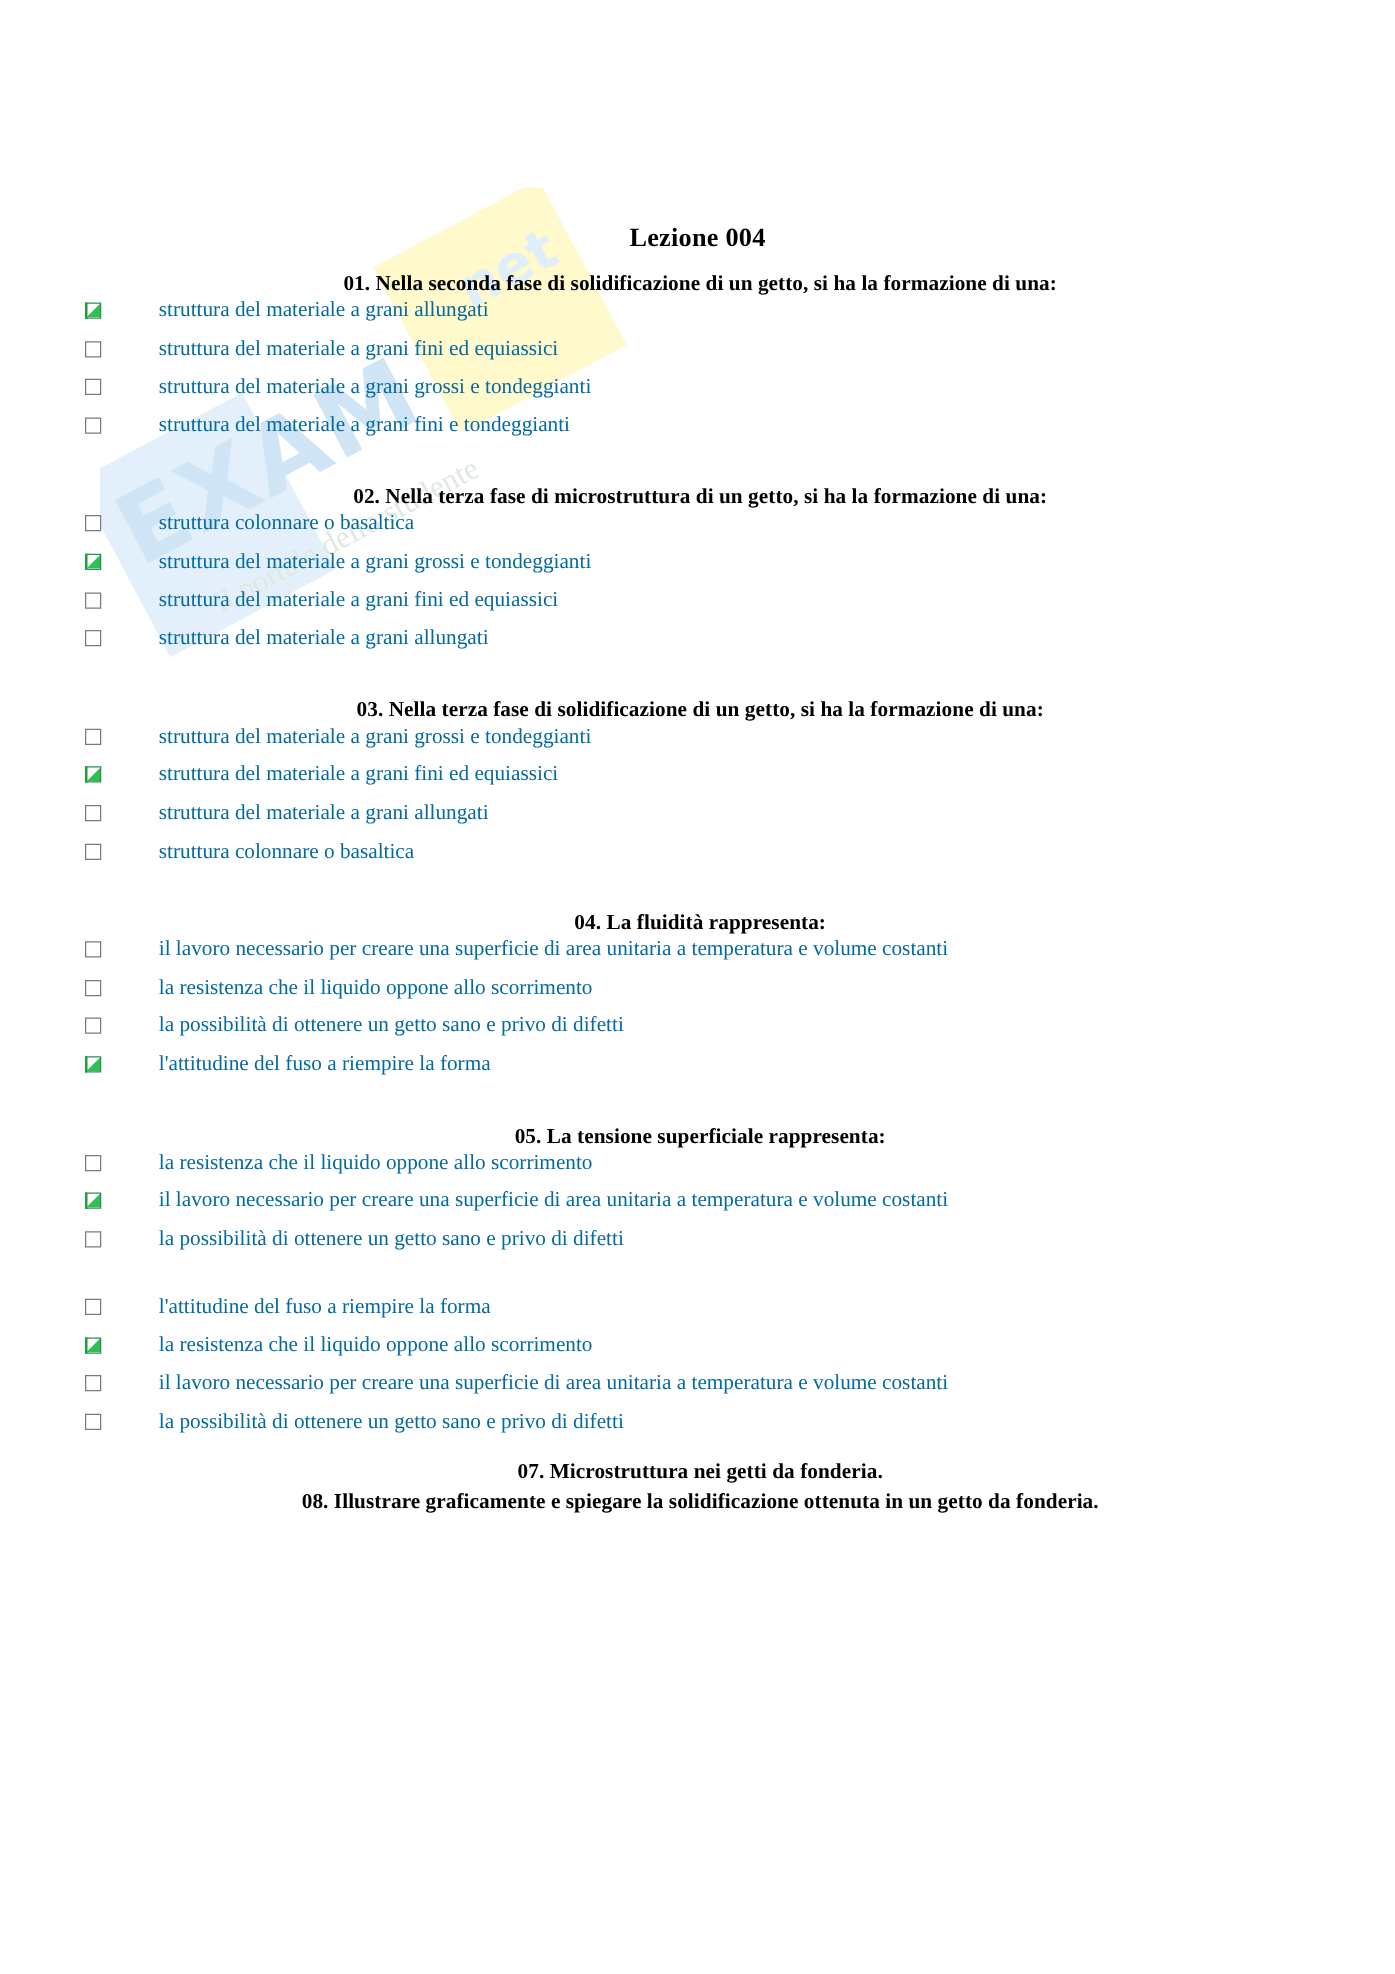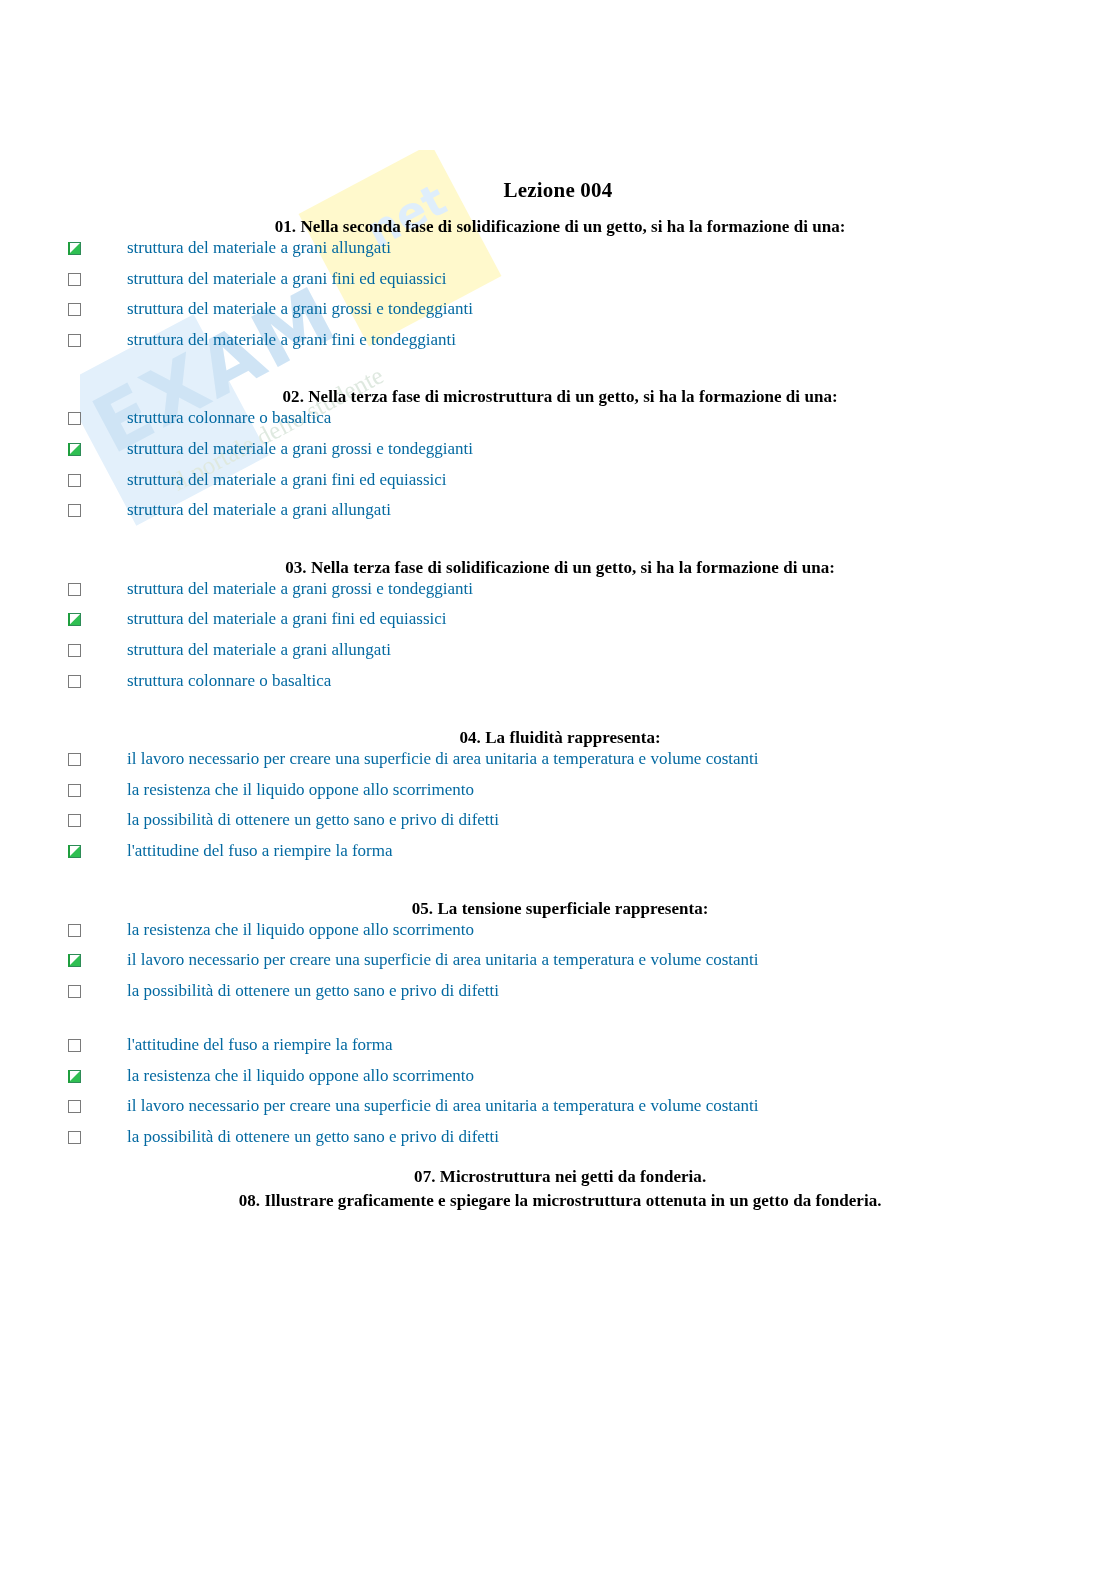--- a/index.html
+++ b/index.html
@@ -326,18 +326,18 @@
     </div>
 
     <div class="q-open">
       <p class="q-head">
         <span class="q-num">07.</span><span>Microstruttura nei getti da fonderia.</span>
       </p>
     </div>
 
     <div class="q-open">
       <p class="q-head">
-        <span class="q-num">08.</span><span>Illustrare graficamente e spiegare la microstruttura ottenuta in un getto da fonderia.</span>
+        <span class="q-num">08.</span><span>Illustrare graficamente e spiegare la solidificazione ottenuta in un getto da fonderia.</span>
       </p>
     </div>
 
   </div>
 </div>
 
 </body></html>

